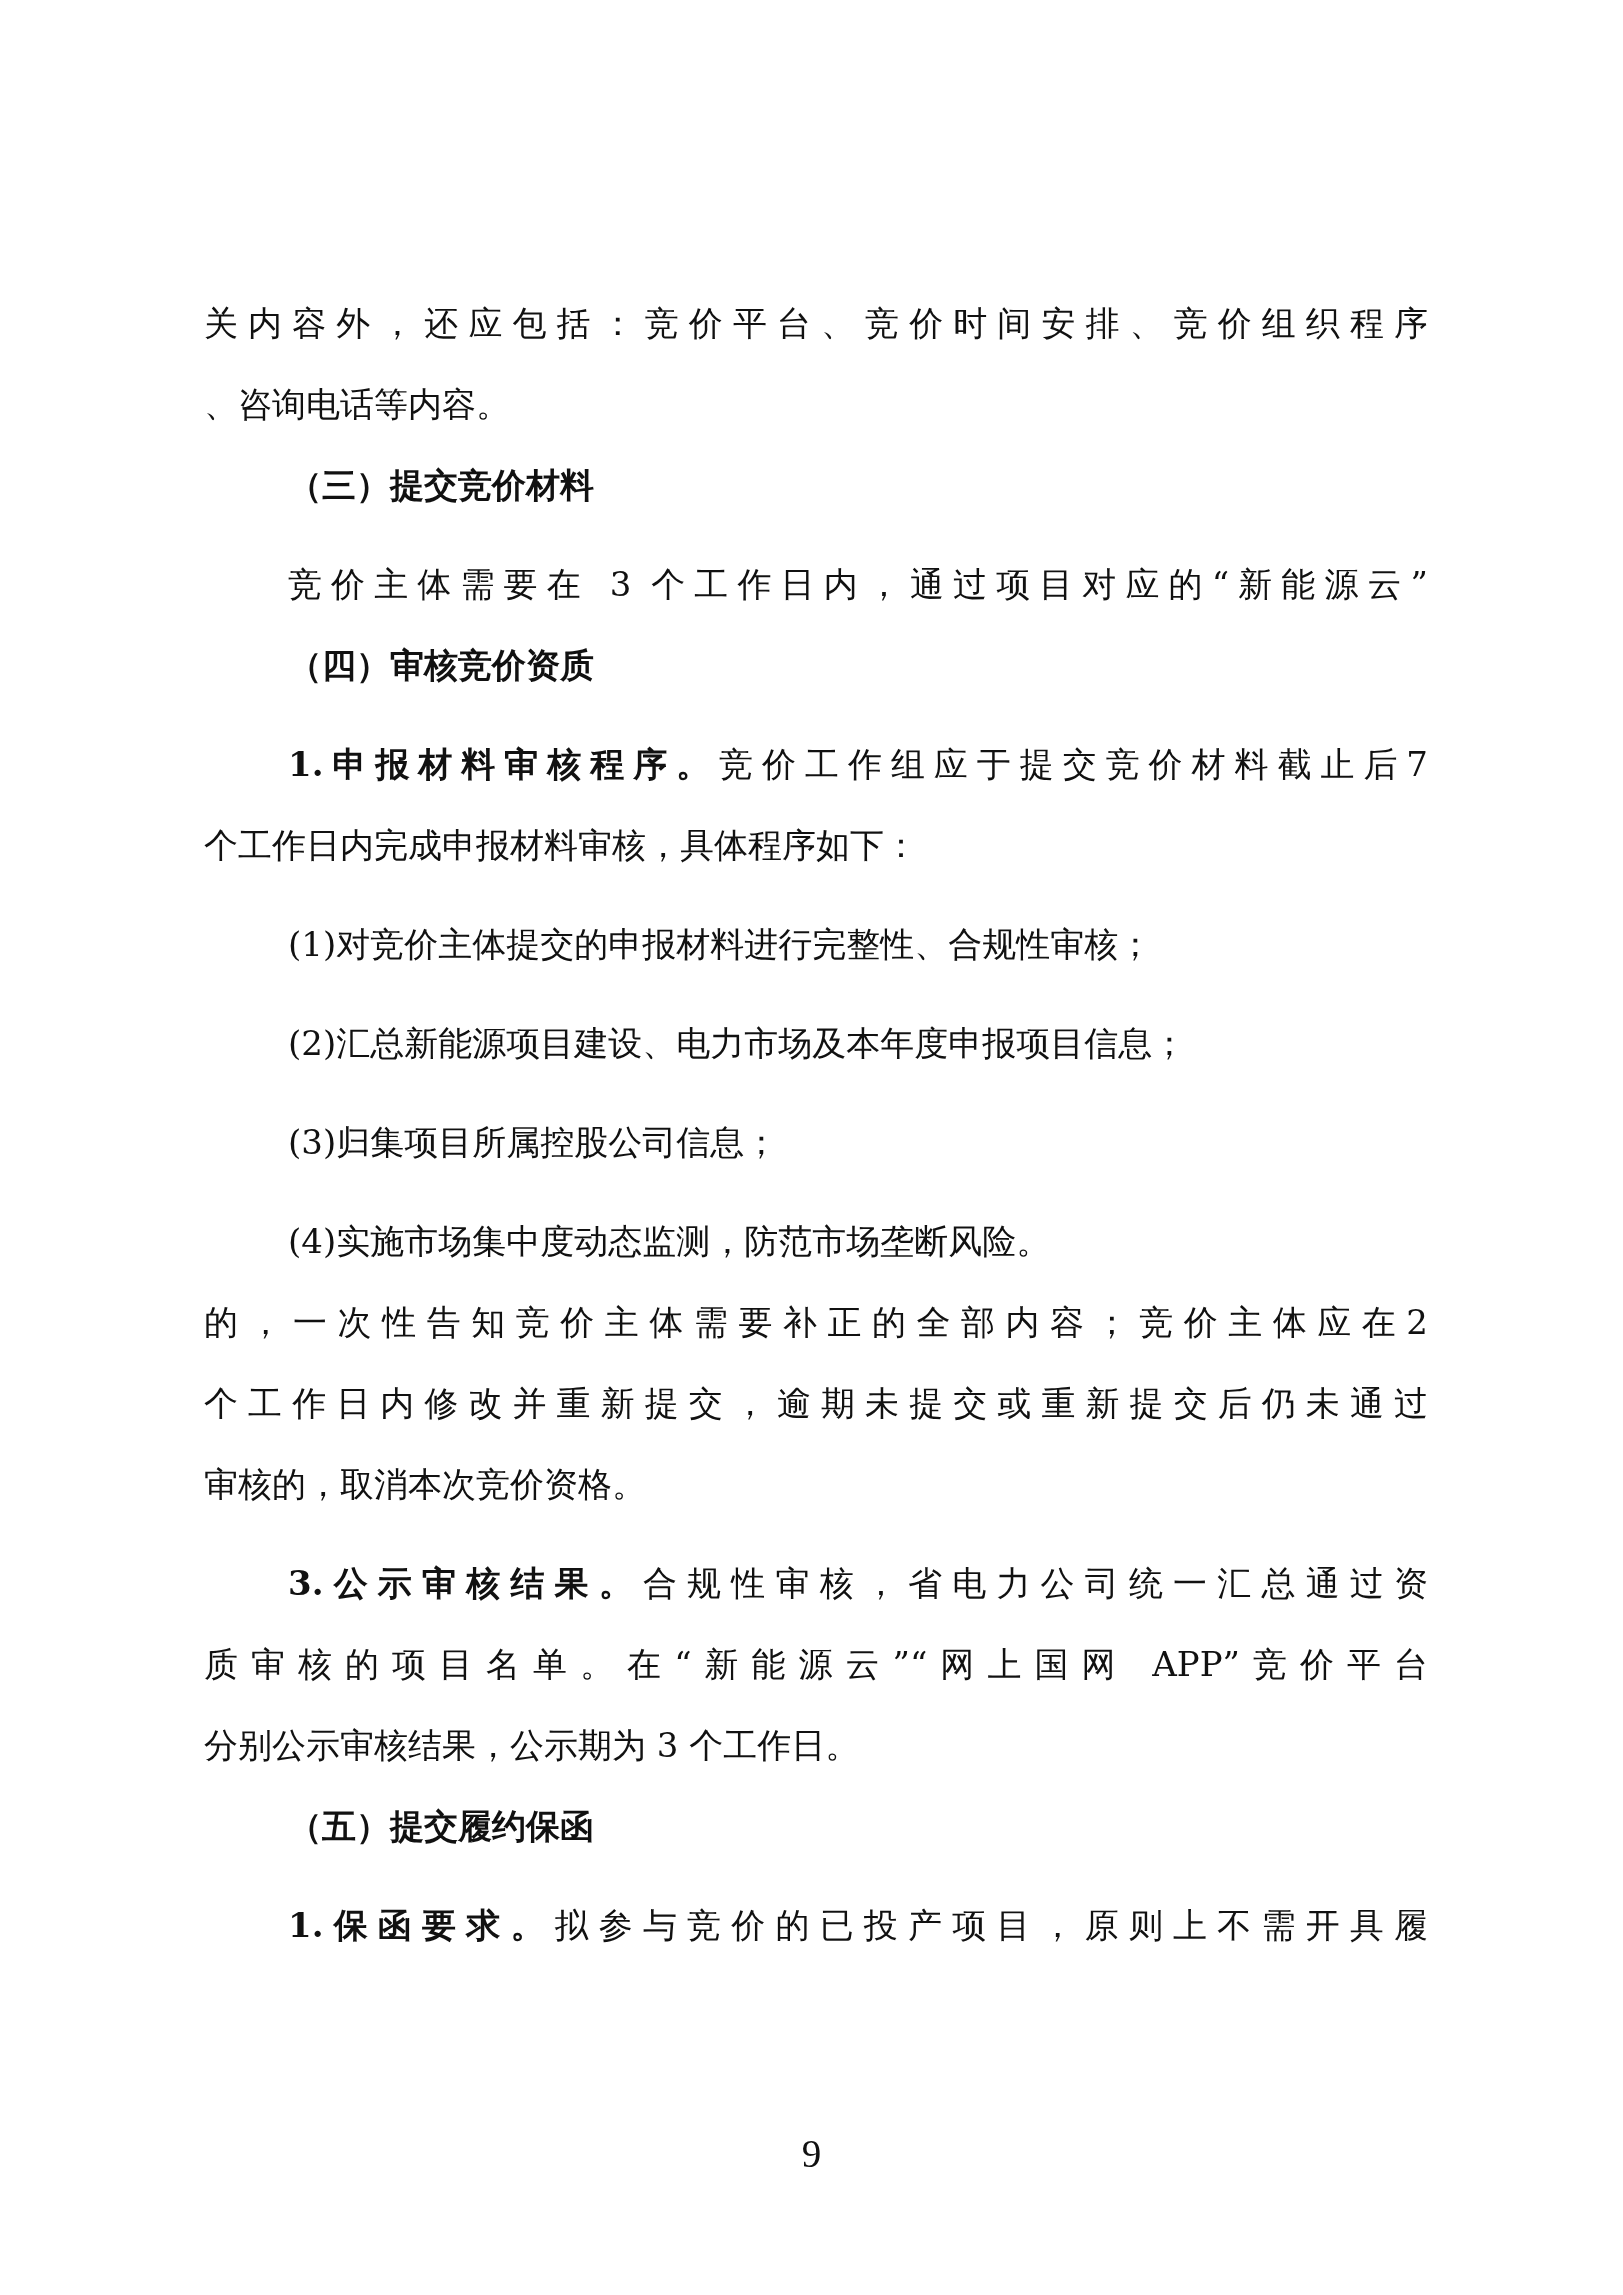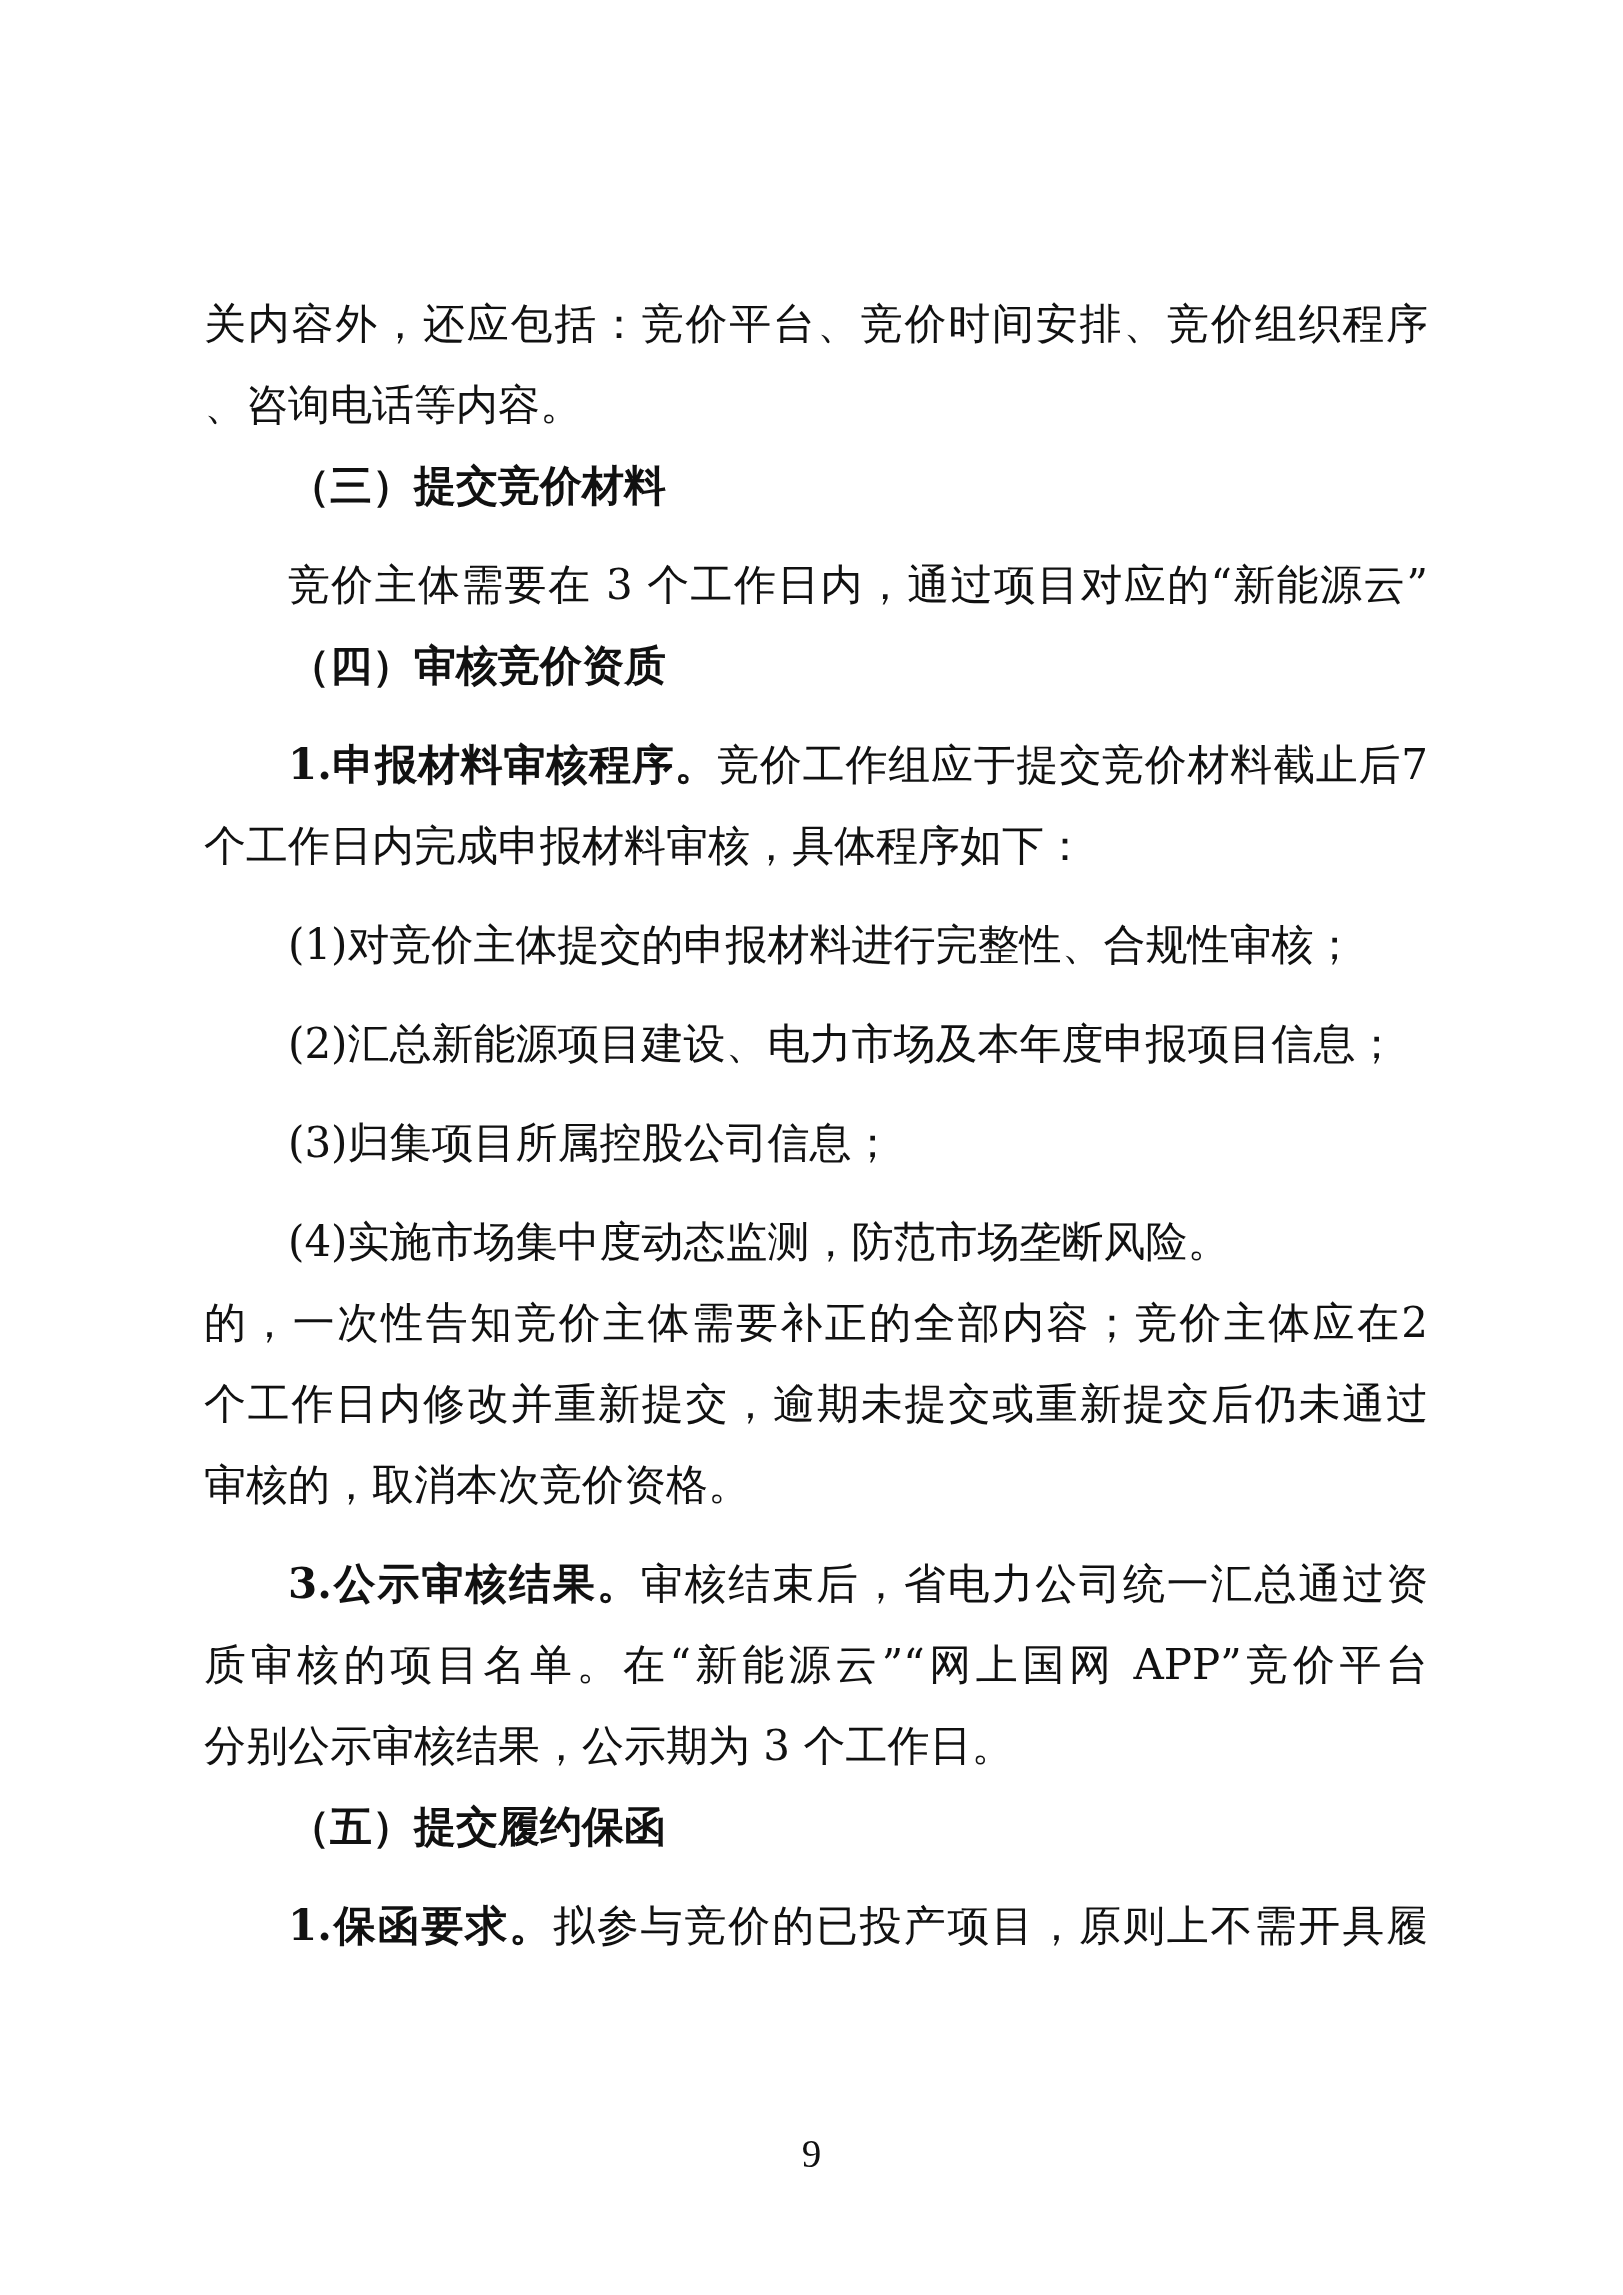--- a/index.html
+++ b/index.html
@@ -1,20 +1,20 @@
 <!DOCTYPE html>
 <html style="font-size:8.2px"><head>
   <meta charset="utf-8">
   <style>
     html, body { margin: 0; padding: 0; background: #ffffff; }
     body { width: 1623px; height: 2295px; position: relative; overflow: hidden; }
     .page {
       position: absolute; left: 204px; top: 298px; width: 1224px;
       font-family: "DejaVu Serif", "Liberation Serif", serif;
-      font-size: 42px; color: #111111;
+      font-size: 34px; color: #111111;
     }
     .line {
       height: 81px; line-height: 51px; white-space: nowrap;
       text-align: justify; text-align-last: justify;
       letter-spacing: 0px;
     }
     .line.last { text-align-last: left; }
     .indent { padding-left: 84px; margin-top: 18px; }
     .heading { font-weight: bold; padding-left: 84px; text-align-last: left; }
     .b { font-weight: bold; }
@@ -34,21 +34,21 @@
   <div class="line heading">（四）审核竞价资质</div>
   <div class="line indent"><span class="b">1.申报材料审核程序。</span><span>竞价工作组应于提交竞价材料截止后7</span></div>
   <div class="line last">个工作日内完成申报材料审核，具体程序如下：</div>
   <div class="line indent last">(1)对竞价主体提交的申报材料进行完整性、合规性审核；</div>
   <div class="line indent last">(2)汇总新能源项目建设、电力市场及本年度申报项目信息；</div>
   <div class="line indent last">(3)归集项目所属控股公司信息；</div>
   <div class="line indent last">(4)实施市场集中度动态监测，防范市场垄断风险。</div>
   <div class="line">的，一次性告知竞价主体需要补正的全部内容；竞价主体应在2</div>
   <div class="line">个工作日内修改并重新提交，逾期未提交或重新提交后仍未通过</div>
   <div class="line last">审核的，取消本次竞价资格。</div>
-  <div class="line indent"><span class="b">3.公示审核结果。</span><span>审核结束后，省电力公司统一汇总通过资</span></div>
+  <div class="line indent"><span class="b">3.公示审核结果。</span><span>合规性审核，省电力公司统一汇总通过资</span></div>
   <div class="line">质审核的项目名单。在“新能源云”“网上国网 APP”竞价平台</div>
   <div class="line last">分别公示审核结果，公示期为 3 个工作日。</div>
   <div class="line heading">（五）提交履约保函</div>
   <div class="line indent"><span class="b">1.保函要求。</span><span>拟参与竞价的已投产项目，原则上不需开具履</span></div>
 </div>
 
 <div class="page-number">9</div>
 
 
 </body></html>

